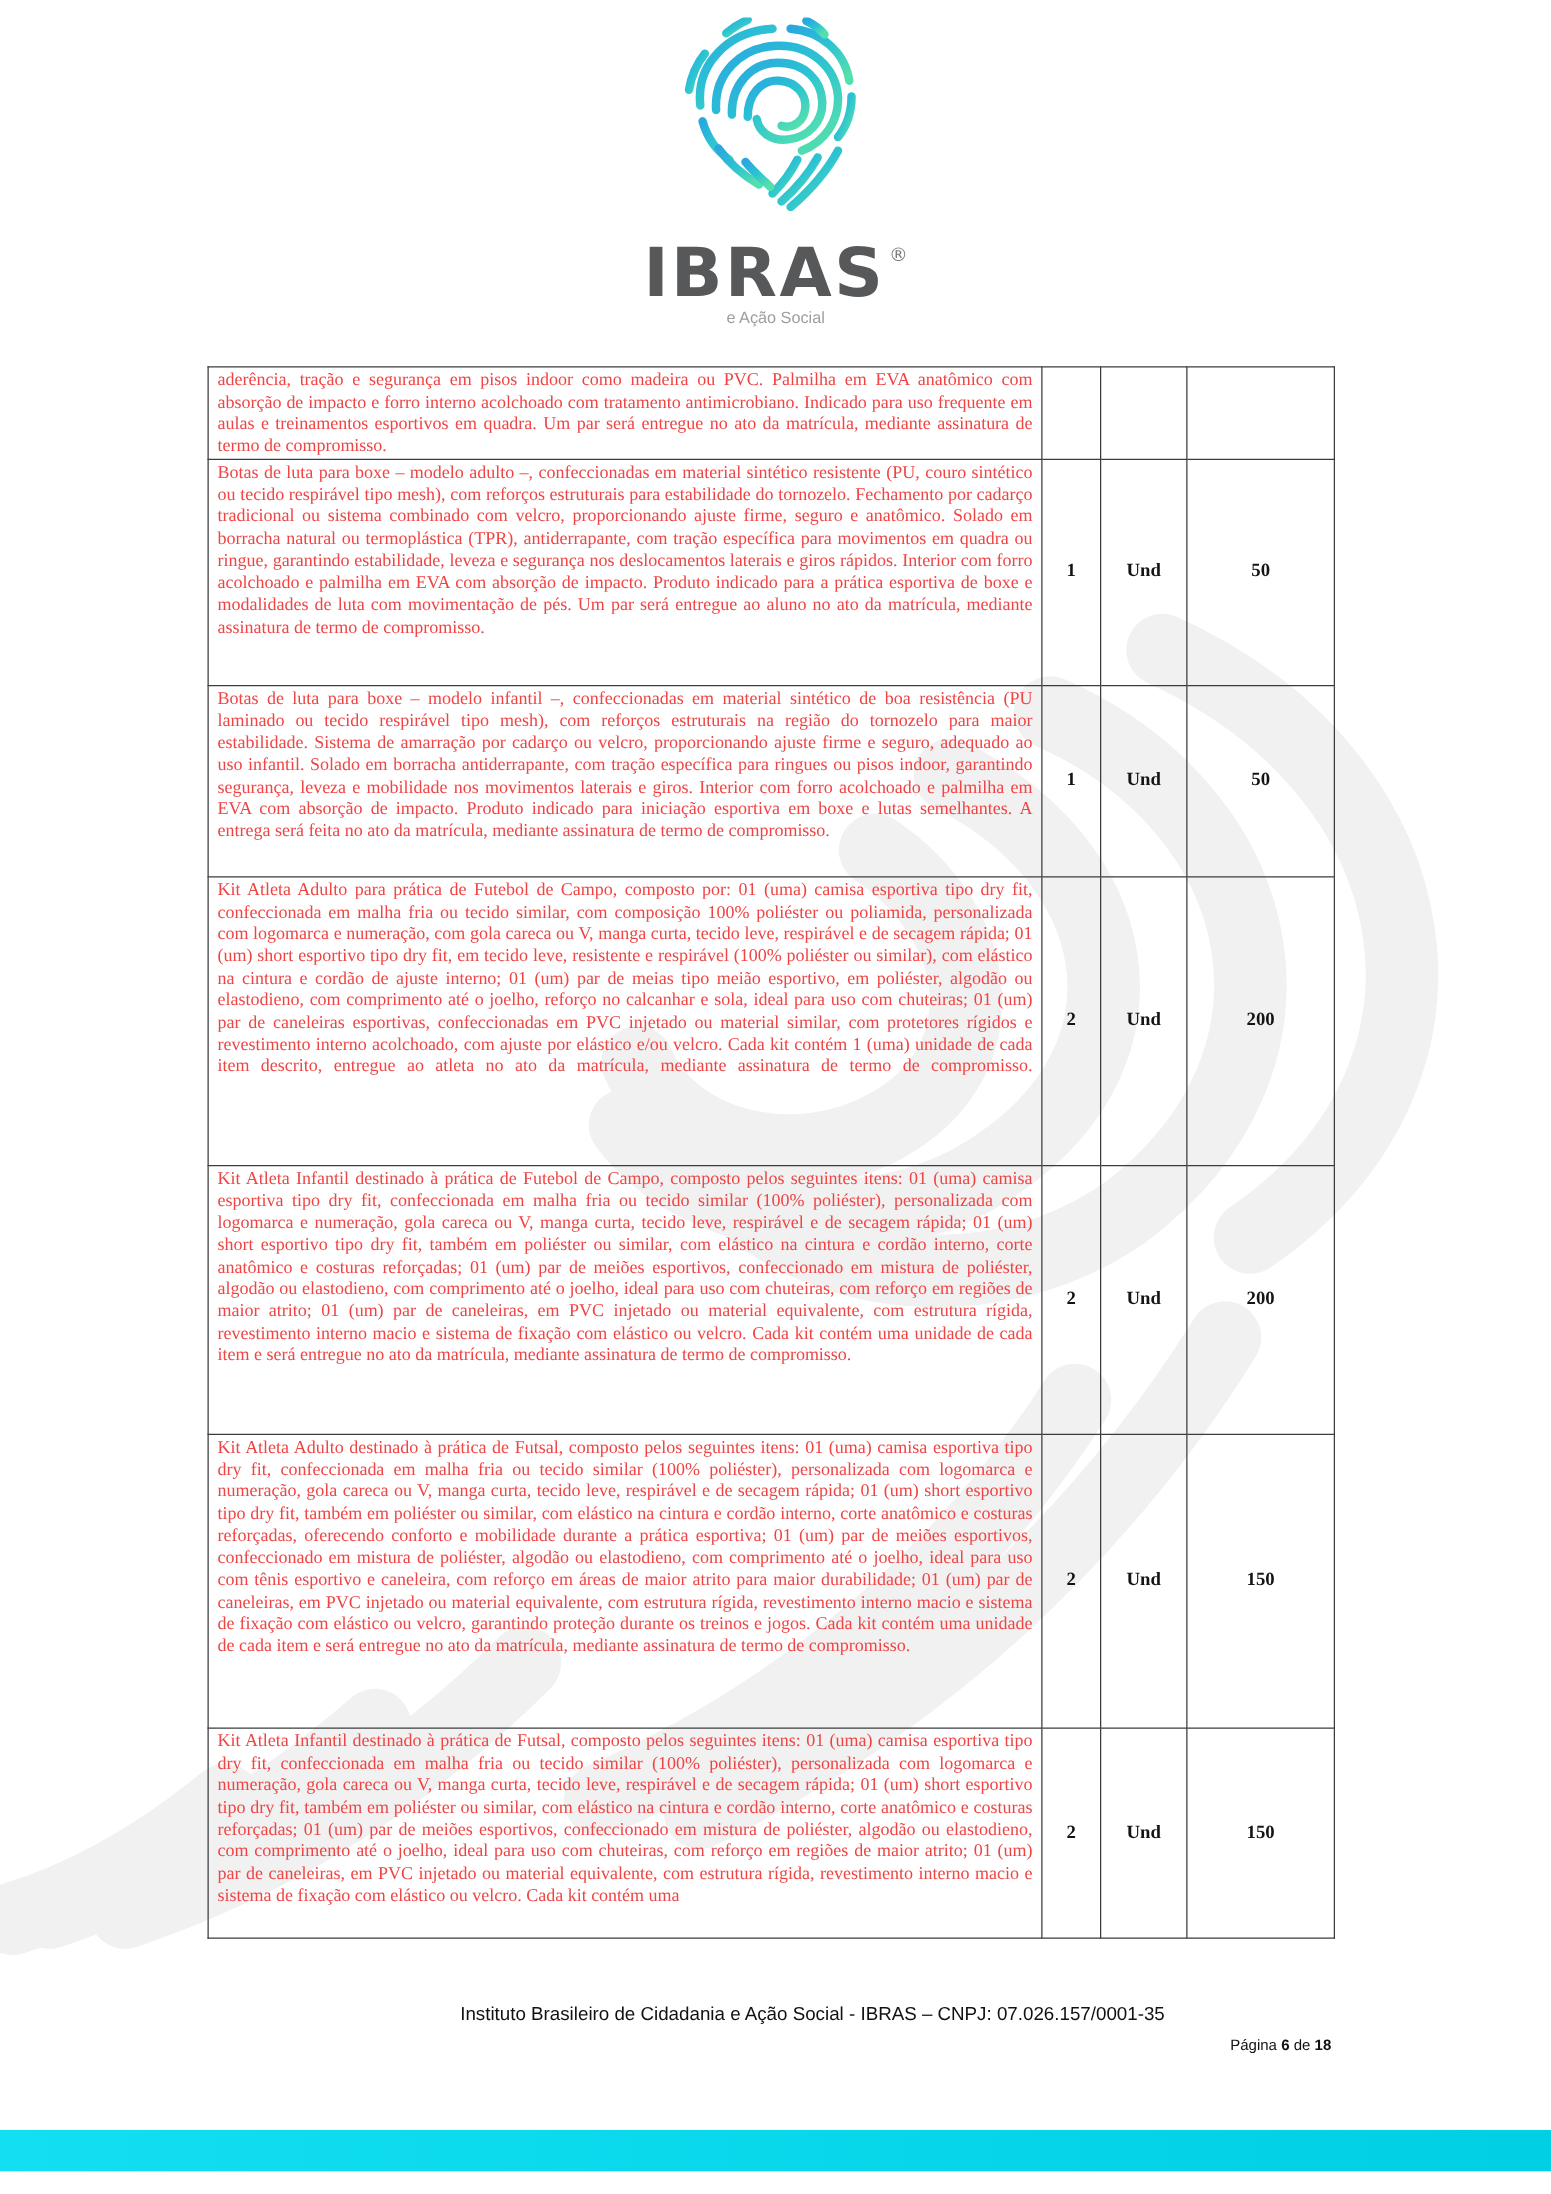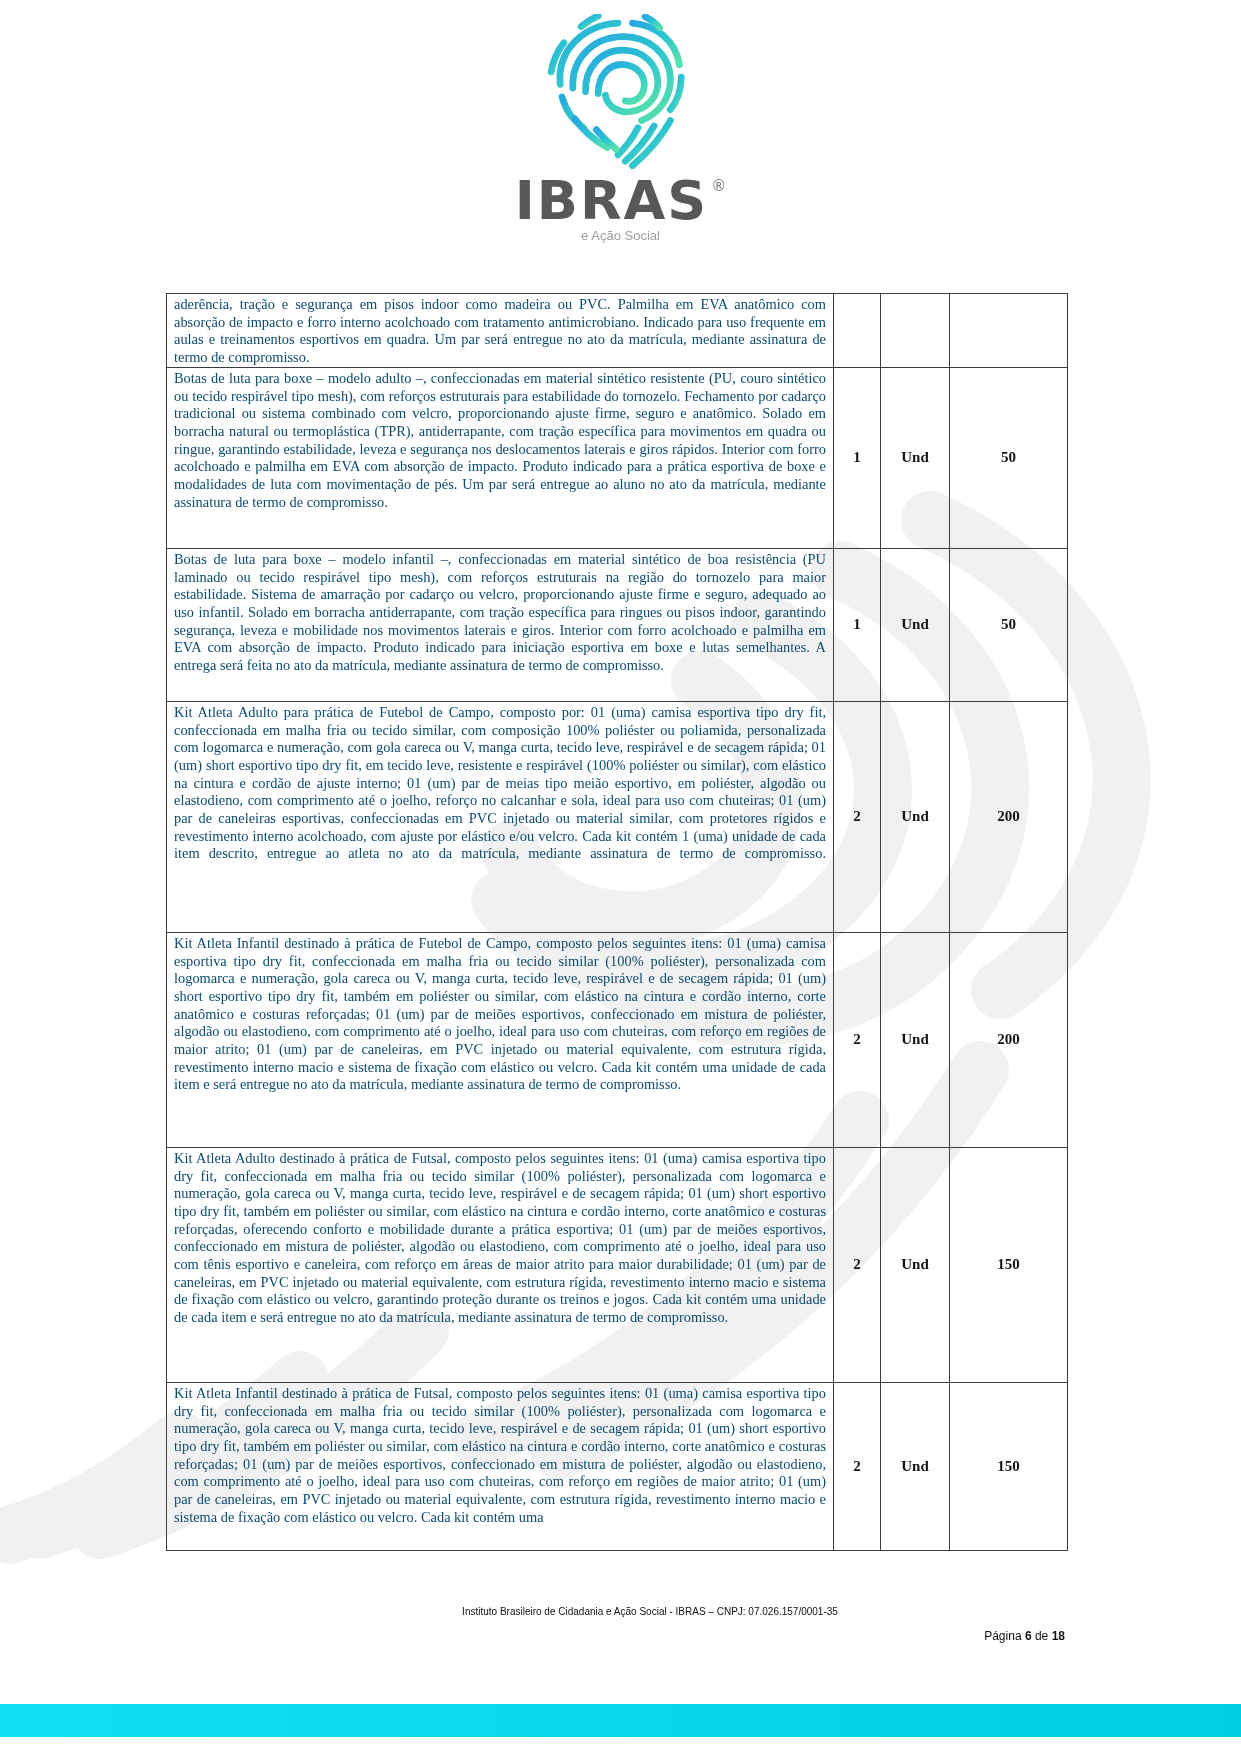--- a/index.html
+++ b/index.html
@@ -5,40 +5,40 @@
   html,body{margin:0;padding:0;background:#ffffff;}
   .page{position:relative;width:1241px;height:1755px;background:#fff;overflow:hidden;
         font-family:"Liberation Serif","DejaVu Serif",serif;color:#1b1b1b;}
 
   
   .watermark{position:absolute;left:0;top:430px;width:1241px;height:1230px;z-index:0;pointer-events:none;}
 
   
   .logo-block{position:absolute;top:14px;left:0;width:100%;text-align:center;z-index:1;}
   .logo-icon{display:block;margin:0 auto;height:158px;}
-  .brand-row{margin-top:2px;line-height:1;}
+  .brand-row{margin-top:20px;line-height:1;}
   .brand{font-family:"DejaVu Sans","Liberation Sans",sans-serif;font-weight:bold;
          font-size:54px;letter-spacing:2px;color:#57585a;}
   .reg{font-family:"DejaVu Sans",sans-serif;font-size:15px;color:#7a7c7e;vertical-align:28px;margin-left:3px;}
   .subtitle{font-family:"Liberation Sans","DejaVu Sans",sans-serif;font-size:13px;
             line-height:16px;color:#9b9ea1;}
 
   
   table.items{position:absolute;left:166px;top:293px;width:901px;z-index:1;
               border-collapse:collapse;table-layout:fixed;background:transparent;}
   table.items td{border:1.5px solid #3c3c3c;overflow:hidden;}
   td.desc{vertical-align:top;text-align:justify;padding:2px 7px 0 7px;
-          font-size:14.4px;line-height:17.7px;color:#0c4a6e;}
+          font-size:14.4px;line-height:17.7px;color:#ef4444;}
   td.desc.jl{text-align-last:justify;margin-left:48px;}
   td.num{vertical-align:middle;text-align:center;font-weight:bold;font-size:15px;color:#141414;}
 
   
   .footer-text{position:absolute;left:250px;top:1601px;width:800px;text-align:center;z-index:1;
                font-family:"Liberation Sans","DejaVu Sans",sans-serif;
-               font-size:10px;line-height:22px;color:#111;}
+               font-size:15px;line-height:22px;color:#111;}
   .pagenum{position:absolute;top:1629px;right:176px;z-index:1;
            font-family:"Liberation Sans","DejaVu Sans",sans-serif;font-size:12px;color:#111;}
   .pagenum b{font-weight:bold;}
 
   .bottom-bar{position:absolute;left:0;top:1704px;width:100%;height:33px;z-index:1;
               background:linear-gradient(90deg,var(--accent,#12dff1),var(--accent2,#00cfe4));}
 </style>
 </head>
 <body>
 

